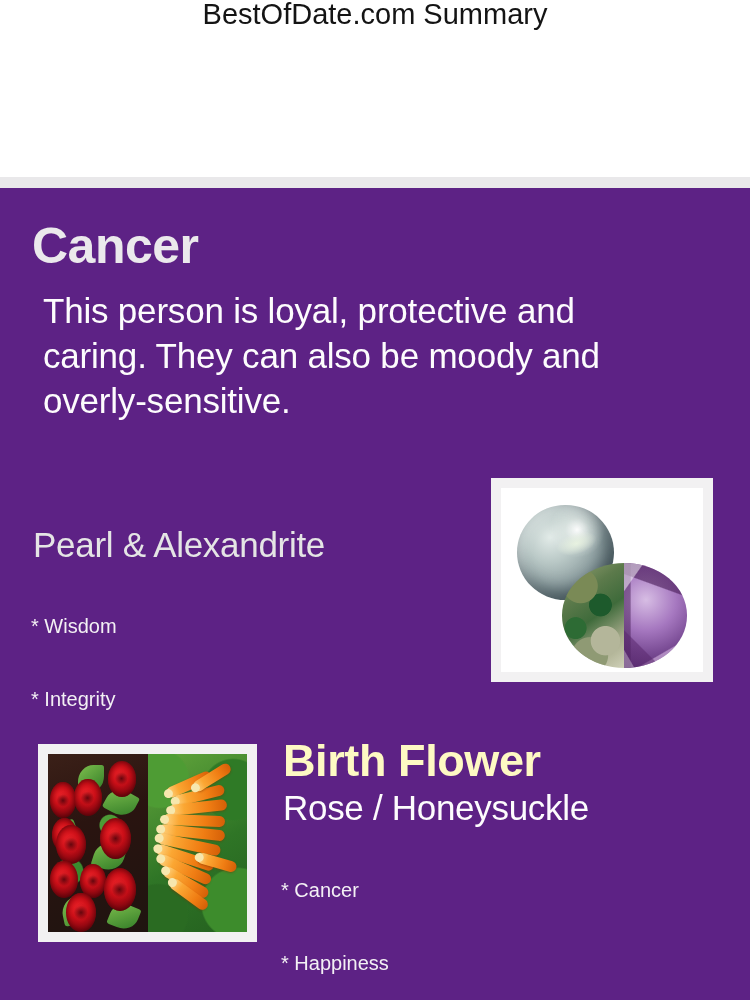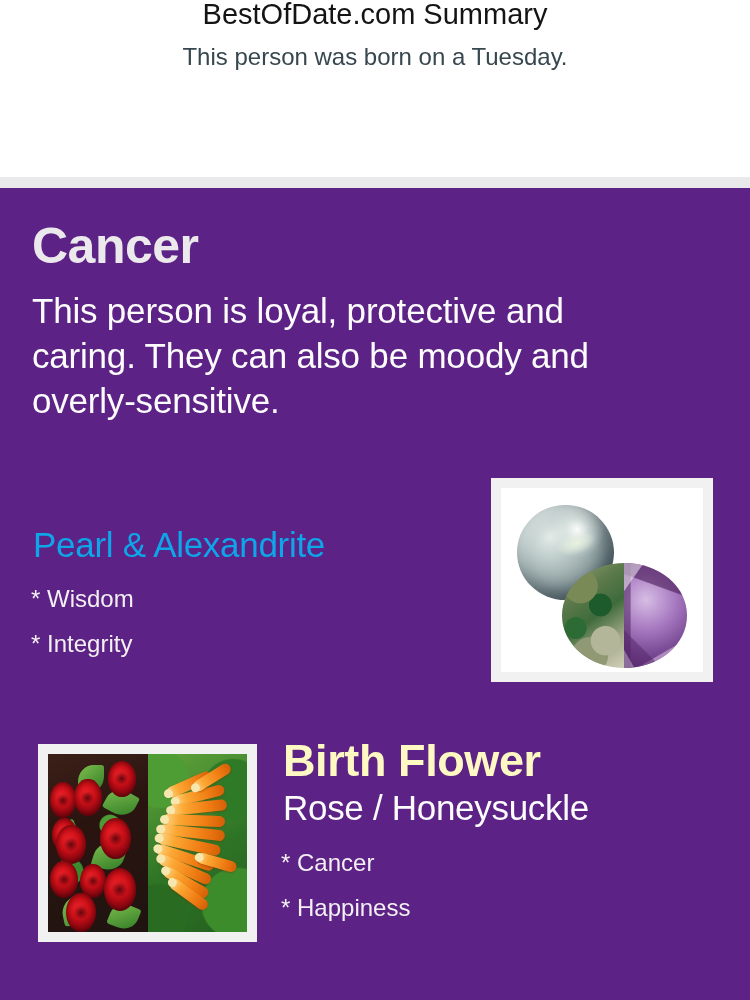--- a/index.html
+++ b/index.html
@@ -40,40 +40,40 @@
     position:absolute; left:0; top:188px; width:660px; height:812px;
     background:#5d2285;
   }
 
   .sign-name {
     position:absolute; left:32px; top:33px;
     font-size:50px; font-weight:700; color:#ebe9ec;
     line-height:1; letter-spacing:-0.5px;
   }
   .sign-desc {
-    position:absolute; left:32px; top:100px; width:620px;
+    position:absolute; left:43px; top:100px; width:620px;
     font-size:35px; font-weight:400; color:#fdfcfd;
     line-height:45px; letter-spacing:-0.2px;
   }
 
   
   .stone-title {
     position:absolute; left:33px; top:286px;
     font-size:43px; font-weight:700; color:#ebe9ec;
     line-height:1; letter-spacing:-0.4px;
   }
   .stone-sub {
     position:absolute; left:33px; top:339px;
-    font-size:35px; font-weight:400; color:#0ea5e9;
+    font-size:35px; font-weight:400; color:#e5e5e5;
     line-height:1; letter-spacing:-0.3px;
   }
   .stone-list { position:absolute; left:31px; top:388px; }
   .stone-list .bullet, .flower-list .bullet {
-    font-size:24px; font-weight:400; color:#f3f0f4;
-    line-height:45px; white-space:nowrap;
+    font-size:20px; font-weight:400; color:#f3f0f4;
+    line-height:45px; white-space:nowrap;margin-top:28px;
   }
 
   
   .frame {
     position:absolute; background:#f2f1f2;
     padding:10px;
   }
   .frame-stone { left:491px; top:290px; width:222px; height:204px; }
   .frame-flower { left:38px; top:556px; width:219px; height:198px; }
   .photo { position:relative; width:100%; height:100%; overflow:hidden; }
@@ -180,21 +180,20 @@
   }
   .flower-list { position:absolute; left:281px; top:652px; }
 </style>
 </head>
 <body>
 
 <div class="page">
 
   <div class="header">
     <div class="header-site">BestOfDate.com Summary</div>
-    <div class="header-weekday">This person was born on a Tuesday.</div>
   </div>
   <div class="divider"></div>
 
   <div class="body-panel">
 
     <div class="sign-name">Cancer</div>
     <div class="sign-desc">This person is loyal, protective and caring. They can also be moody and overly-sensitive.</div>
 
     <div class="stone-sub">Pearl &amp; Alexandrite</div>
     <div class="stone-list">

